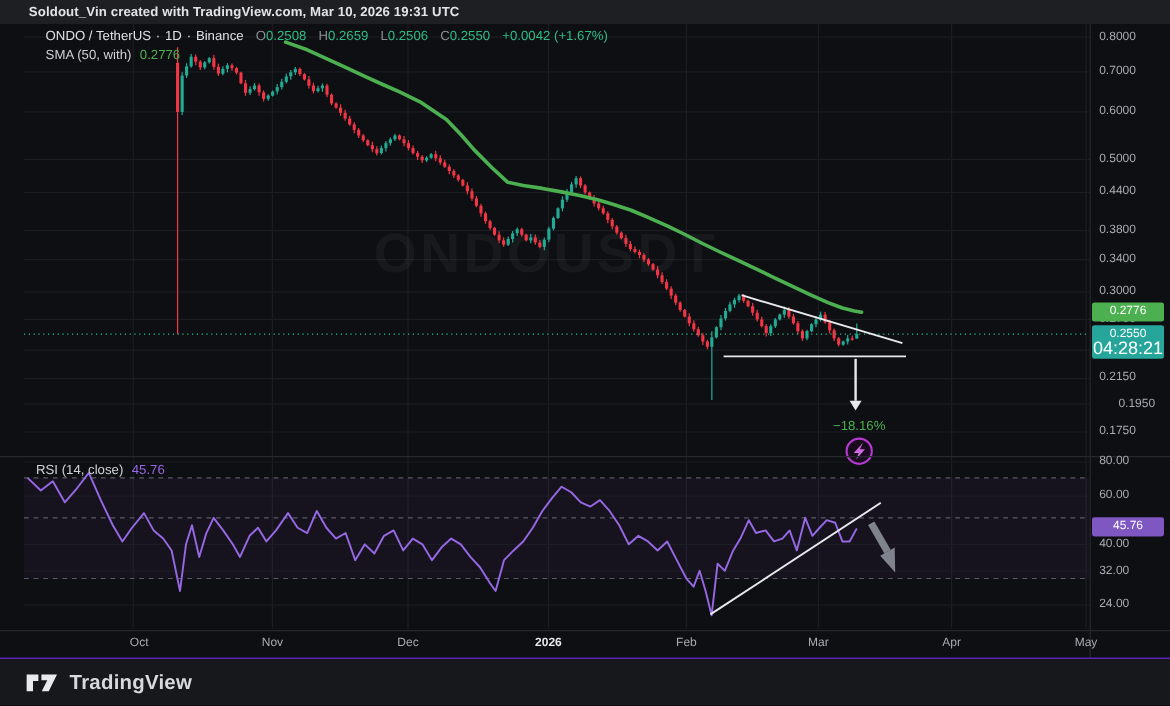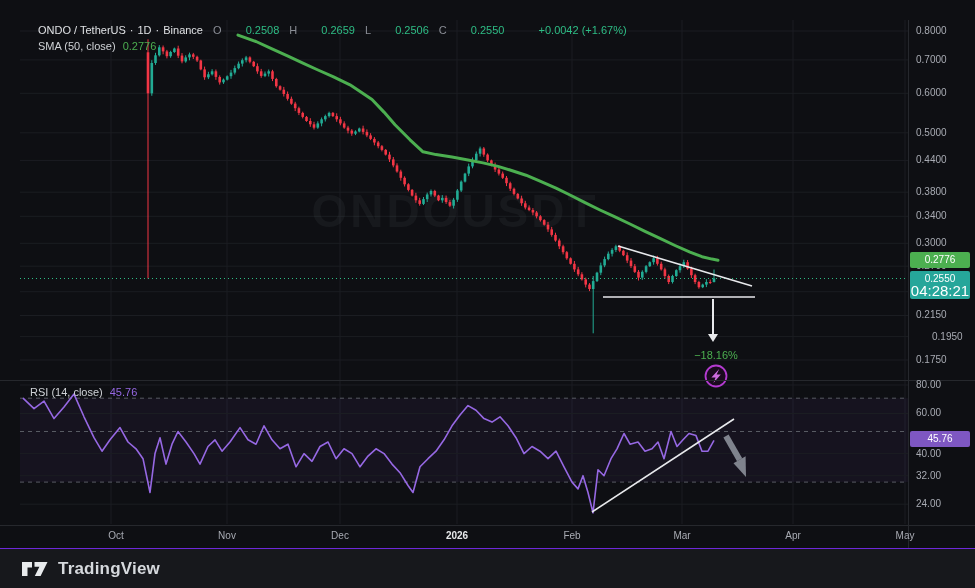--- a/index.html
+++ b/index.html
@@ -10,21 +10,21 @@
             color:#e3e4e6; font-size:11px; font-weight:700; line-height:20px; padding-left:24px;
             z-index:6; letter-spacing:.1px; }
 
   #chart-svg { position:absolute; left:0; top:0; z-index:1; }
 
   .legend { position:absolute; left:38px; z-index:5; font-size:11px; white-space:nowrap; }
   #legend-row1 { top:24px; color:#dfe1e4; }
   #legend-row2 { top:40px; color:#cfd2d6; }
   #rsi-legend  { top:386px; left:30px; color:#cfd2d6; }
   .ohlc-letter { color:#8b8e96; margin-left:7px; }
-  .val-up { color:#2ebd85;padding-left:24px; }
+  .val-up { color:#2ebd85; }
   .sma-val { color:#4caf50; margin-left:7px; }
   .rsi-val { color:#9668e3; margin-left:7px; }
   .lg-sep { color:#dfe1e4; margin:0 4px; }
 
   .ptick { position:absolute; left:916px; width:58px; color:#a8abb3; font-size:10px; z-index:2; }
   .ttick { position:absolute; color:#a8abb3; font-size:10px; z-index:2; transform:translateX(-50%); top:530px; }
   .ttick.year { color:#e6e8ea; font-weight:700; }
 
   .badge { position:absolute; left:910px; width:60px; z-index:4; color:#fff; font-size:10px;
            text-align:center; border-radius:2px; }
@@ -40,20 +40,23 @@
   #footer-brand { color:#d6d9dd; font-size:17px; font-weight:700; margin-left:9px; letter-spacing:.2px; }
 
   #axis-vline { position:absolute; left:908px; top:20px; width:1px; height:528px; background:#26282d; z-index:2; }
   .pane-sep { position:absolute; left:0; width:975px; height:1px; background:#26282d; z-index:2; }
 </style>
 </head>
 <body>
 
 <div id="stage">
 
+  <div id="topbar">
+    <span>Soldout_Vin created with TradingView.com, Mar 10, 2026 19:31 UTC</span>
+  </div>
 
   <svg id="chart-svg" width="975" height="588">
       <g>
         <line x1="111" y1="20" x2="111" y2="524" stroke="#1b1d22" stroke-width="1"></line>
         <line x1="227" y1="20" x2="227" y2="524" stroke="#1b1d22" stroke-width="1"></line>
         <line x1="340" y1="20" x2="340" y2="524" stroke="#1b1d22" stroke-width="1"></line>
         <line x1="457" y1="20" x2="457" y2="524" stroke="#1b1d22" stroke-width="1"></line>
         <line x1="572" y1="20" x2="572" y2="524" stroke="#1b1d22" stroke-width="1"></line>
         <line x1="682" y1="20" x2="682" y2="524" stroke="#1b1d22" stroke-width="1"></line>
         <line x1="793" y1="20" x2="793" y2="524" stroke="#1b1d22" stroke-width="1"></line>
@@ -415,21 +418,21 @@
   <div id="legend-row1" class="legend">
     <span>ONDO / TetherUS</span><span class="lg-sep">·</span><span>1D</span><span class="lg-sep">·</span><span>Binance</span>
     <span class="ohlc-letter">O</span><span class="val-up">0.2508</span>
     <span class="ohlc-letter">H</span><span class="val-up">0.2659</span>
     <span class="ohlc-letter">L</span><span class="val-up">0.2506</span>
     <span class="ohlc-letter">C</span><span class="val-up">0.2550</span>
     <span class="val-up" style="margin-left:7px">+0.0042 (+1.67%)</span>
   </div>
 
   <div id="legend-row2" class="legend">
-    <span>SMA (50, close)</span><span class="sma-val">0.2776</span>
+    <span>SMA (50, with)</span><span class="sma-val">0.2776</span>
   </div>
 
   <div id="rsi-legend" class="legend">
     <span>RSI (14, close)</span><span class="rsi-val">45.76</span>
   </div>
 
   <div id="drop-label">−18.16%</div>
 
   <div id="footer">
     <svg width="27" height="16" viewBox="0 0 27 16">

